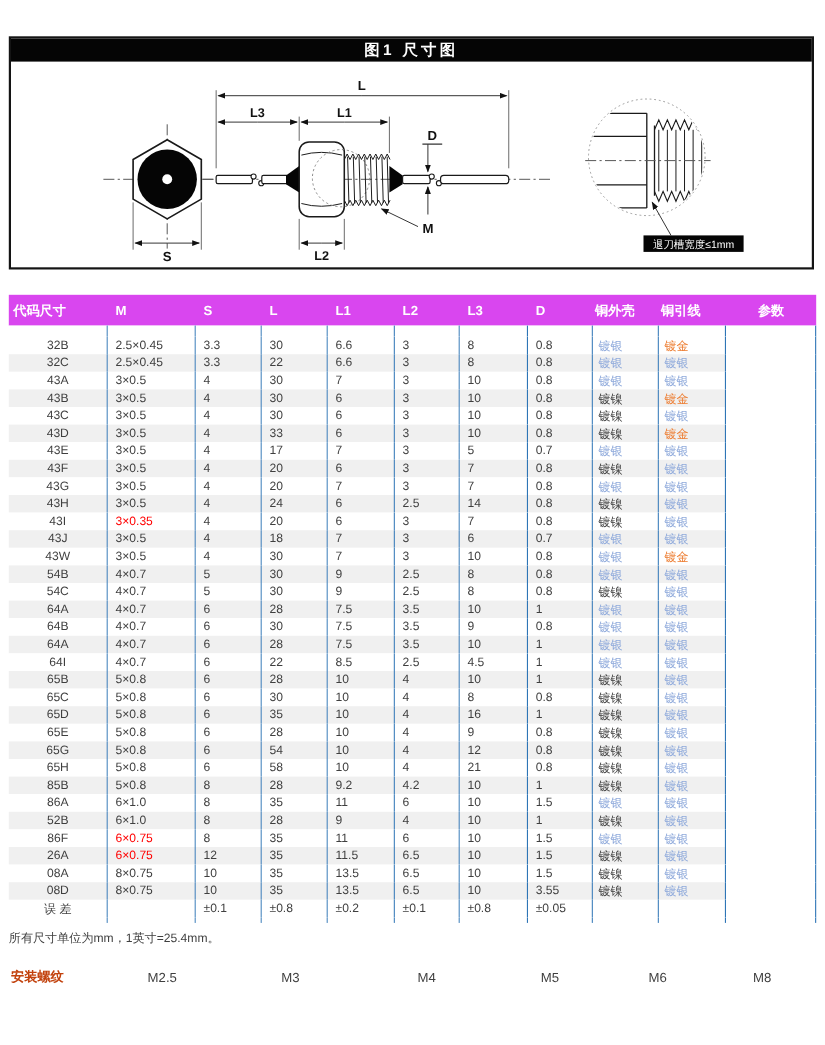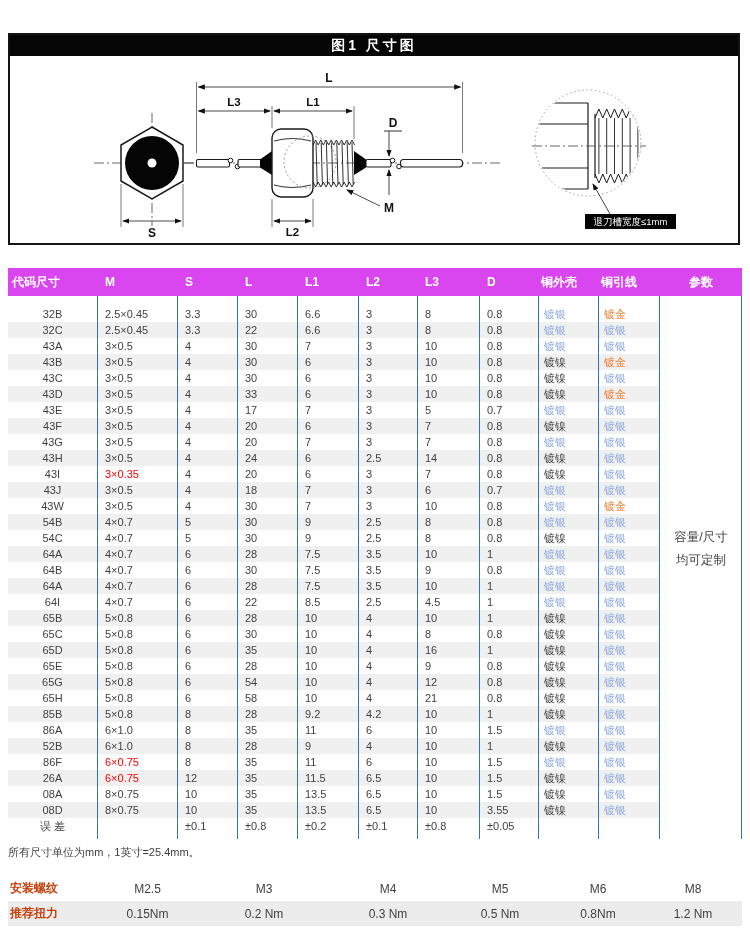--- a/index.html
+++ b/index.html
@@ -629,40 +629,27 @@
         <div class="cell c3"></div>
         <div class="cell c4"></div>
         <div class="cell c5"></div>
         <div class="cell c6"></div>
         <div class="cell c7"></div>
         <div class="cell c8"></div>
         <div class="cell c9"></div>
         <div class="cell c10"></div>
       </div>
     </div>
-  <div class="param-note">
-    <div>容量/尺寸</div>
-    <div>均可定制</div>
-  </div>
 </div>
 
 <div class="footnote">所有尺寸单位为mm，1英寸=25.4mm。</div>
 
 <div class="torque">
   <div class="trow2">
     <div class="tlabel">安装螺纹</div>
   <div class="tcol" style="width: 105px;">M2.5</div>
       <div class="tcol" style="width: 128px;">M3</div>
       <div class="tcol" style="width: 120px;">M4</div>
       <div class="tcol" style="width: 104px;">M5</div>
       <div class="tcol" style="width: 92px;">M6</div>
       <div class="tcol" style="width: 98px;">M8</div>
     </div>
-  <div class="trow2 gray">
-    <div class="tlabel">推荐扭力</div>
-  <div class="tcol" style="width: 105px;">0.15Nm</div>
-      <div class="tcol" style="width: 128px;">0.2 Nm</div>
-      <div class="tcol" style="width: 120px;">0.3 Nm</div>
-      <div class="tcol" style="width: 104px;">0.5 Nm</div>
-      <div class="tcol" style="width: 92px;">0.8Nm</div>
-      <div class="tcol" style="width: 98px;">1.2 Nm</div>
-    </div>
 </div>
 
 </body></html>

